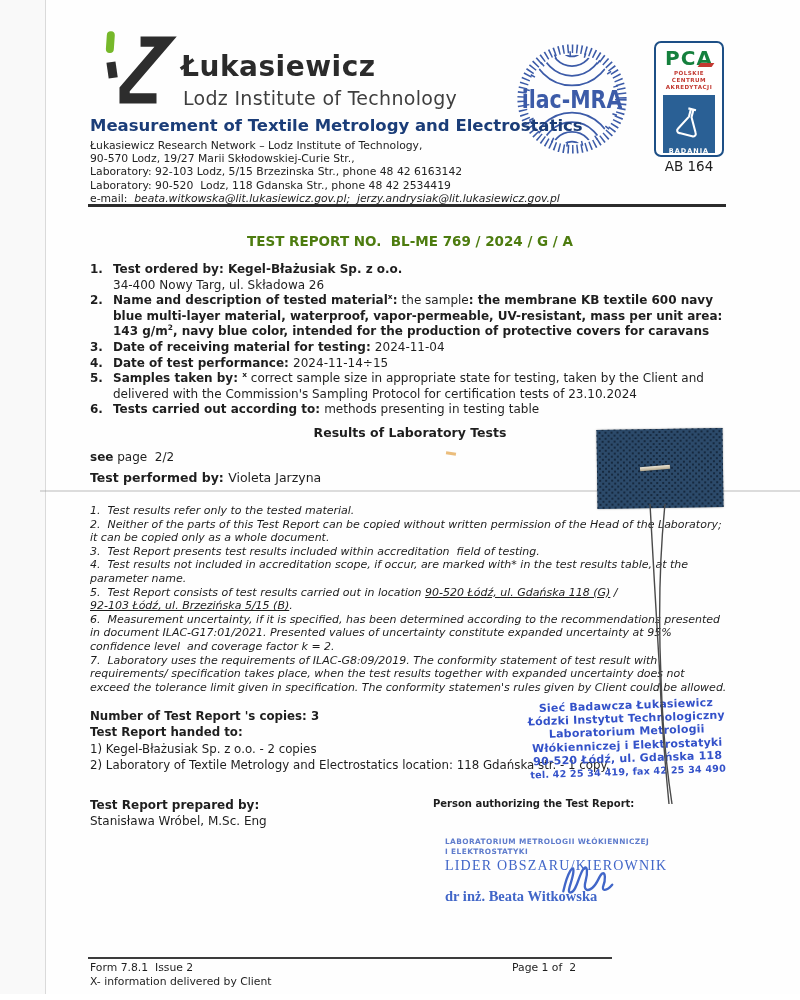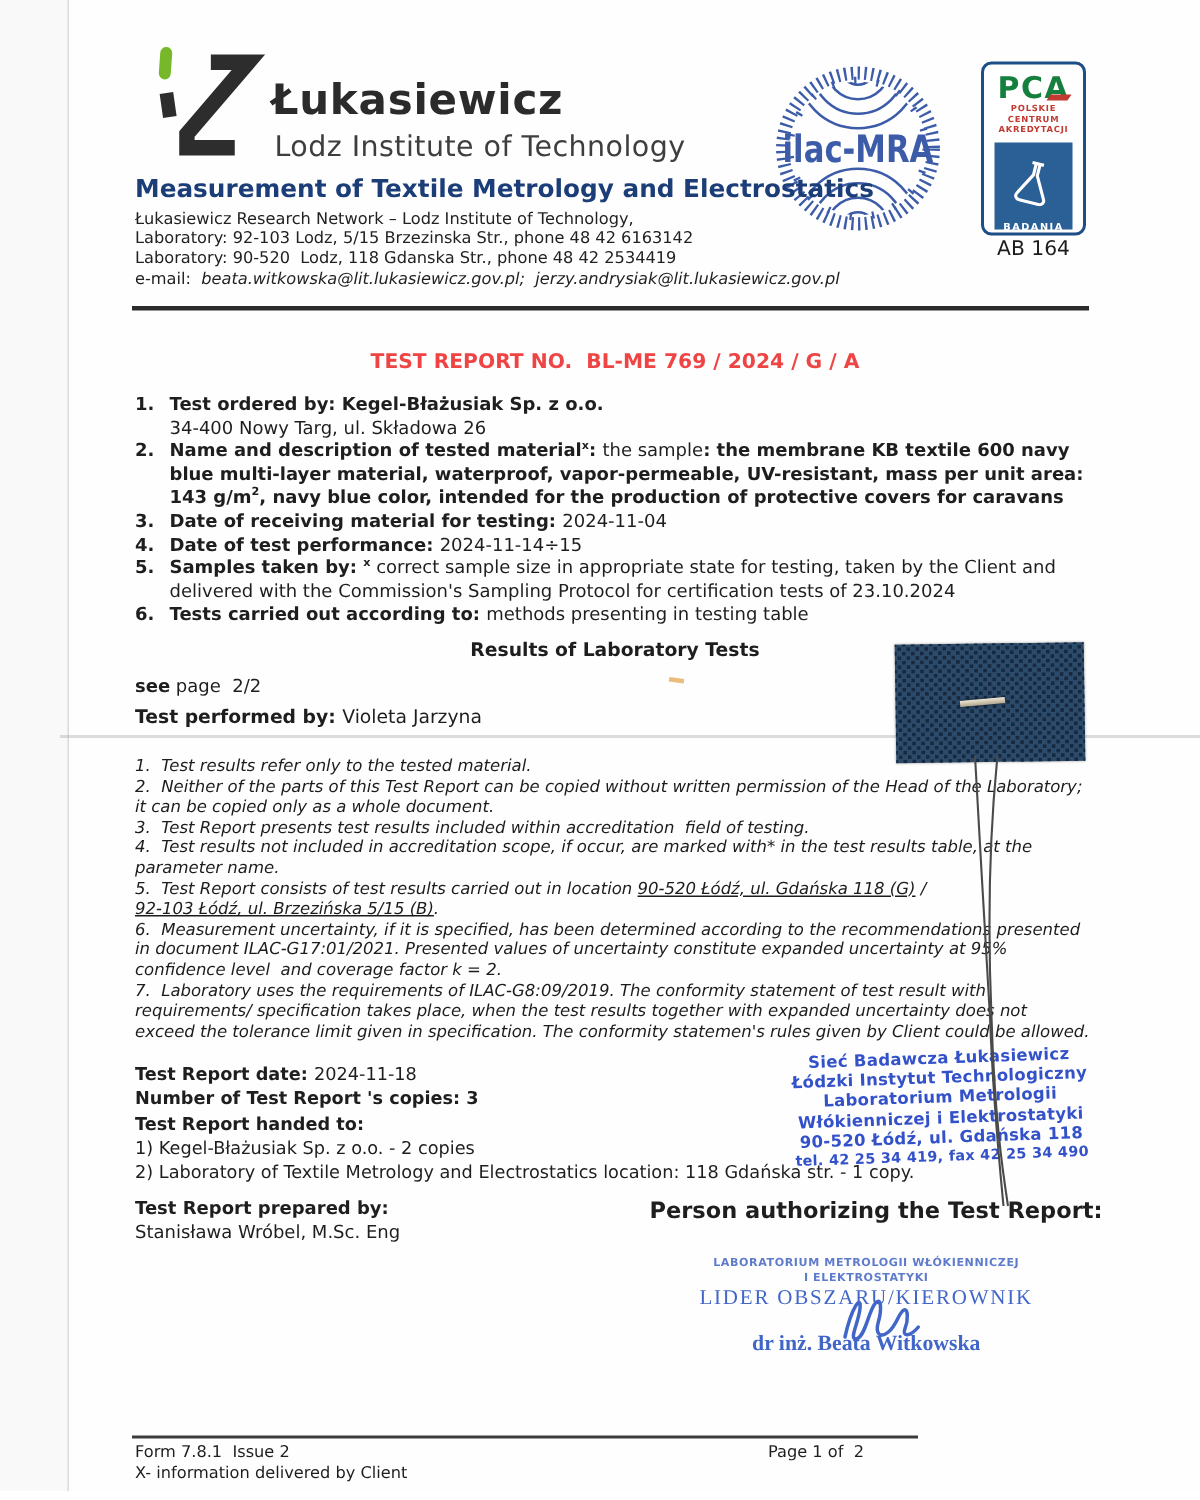--- a/index.html
+++ b/index.html
@@ -25,21 +25,21 @@
   
   .pca-badge{left:654px;top:41px;width:66px;height:112px;border:2px solid #1d4f86;border-radius:7px;background:#fff;text-align:center;}
   .pca-title{font-size:20px;font-weight:bold;color:#15803d;letter-spacing:1px;margin-top:3px;line-height:24px;position:relative;}
   .pca-red-wedge{position:absolute;right:9px;top:17px;width:14px;height:4px;background:#c23a32;transform:skewX(-35deg);}
   .pca-small{font-size:5.6px;font-weight:bold;color:#c23a32;letter-spacing:0.5px;line-height:7px;}
   .pca-blue-box{margin:4px auto 0;width:52px;height:58px;background:#2a6095;color:#fff;text-align:center;}
   .pca-badania{font-size:6.5px;font-weight:bold;letter-spacing:1px;color:#fff;margin-top:1px;}
   .pca-number{left:654px;top:158px;width:70px;text-align:center;font-size:13.5px;color:#1c1c1c;}
 
   
-  .report-title{left:90px;top:233px;width:640px;text-align:center;font-size:13.5px;font-weight:bold;color:#ef4444;}
+  .report-title{left:90px;top:233px;width:640px;text-align:center;font-size:13.5px;font-weight:bold;color:#4d7c0f;}
   .items{left:90px;top:262px;width:640px;font-size:12px;line-height:15.6px;}
   .item{display:flex;}
   .num{flex:none;width:23px;font-weight:bold;}
   .itxt{flex:1;}
 
   .results-heading{left:90px;top:425px;width:640px;text-align:center;font-size:12.5px;font-weight:bold;}
   .see-line{left:90px;top:450px;font-size:12px;}
   .performed{left:90px;top:470px;font-size:12.5px;}
   .faint-line{left:40px;top:490px;width:760px;height:2px;background:rgba(150,150,150,0.32);}
   .artifact{left:446px;top:452px;width:10px;height:3px;background:#e09a36;opacity:.65;transform:rotate(8deg);}
@@ -52,27 +52,27 @@
     background-color:#2c4a6a;
     background-image:radial-gradient(#16293f 30%,transparent 32%),radial-gradient(#16293f 30%,transparent 32%);
     background-size:6px 6px;background-position:0 0,3px 3px;
     box-shadow:0 0 2px rgba(0,0,0,0.4);}
   .staple{left:640px;top:466px;width:30px;height:4px;background:linear-gradient(#efe7d6,#b3a88f);transform:rotate(-5deg);box-shadow:0 0 2px rgba(0,0,0,0.55);}
 
   
   .admin{left:90px;top:708px;width:640px;font-size:11.8px;line-height:16.3px;}
   .prepared-label{left:90px;top:798px;font-size:12px;font-weight:bold;}
   .prepared-name{left:90px;top:814px;font-size:12px;}
-  .authorizing{left:433px;top:798px;font-size:15px;font-weight:bold;}
+  .authorizing{left:433px;top:798px;font-size:10px;font-weight:bold;}
 
   .blue-stamp{left:527px;top:699px;width:200px;transform:rotate(-2deg);text-align:center;
     color:#3351c9;font-weight:bold;font-size:11px;line-height:13.2px;letter-spacing:0.2px;}
   .blue-stamp .sline:last-child{font-size:9.6px;}
 
-  .auth-stamp{left:445px;top:837px;width:265px;text-align:center;color:#4166c8;}
+  .auth-stamp{left:445px;top:837px;width:265px;text-align:left;color:#4166c8;}
   .as-tiny{font-size:7.4px;font-weight:bold;letter-spacing:0.4px;color:#5f7ccc;line-height:9.5px;}
   .as-lider{font-family:"Liberation Serif","DejaVu Serif",serif;font-size:14px;letter-spacing:1.2px;color:#4166c8;margin-top:2px;}
   .as-signer{font-family:"Liberation Serif","DejaVu Serif",serif;font-weight:bold;font-size:14.5px;color:#4166c8;margin-top:14px;}
   .sig-svg{left:540px;top:858px;}
 
   
   .footer-line{left:88px;top:957px;width:524px;height:2px;background:#3c3c3c;}
   .footer-form{left:90px;top:961px;font-size:10.8px;}
   .footer-x{left:90px;top:975px;font-size:10.8px;}
   .footer-page{left:512px;top:961px;font-size:10.8px;}
@@ -127,20 +127,21 @@
         </g>
       </svg>
       <div class="pca-badania">BADANIA</div>
     </div>
   </div>
   <div class="abs pca-number">AB 164</div>
 
   <div class="abs lab-title">Measurement of Textile Metrology and Electrostatics</div>
   <div class="abs addr">
     <div>Łukasiewicz Research Network – Lodz Institute of Technology,</div>
+    <div>90-570 Lodz, 19/27 Marii Skłodowskiej-Curie Str.,</div>
     <div>Laboratory: 92-103 Lodz, 5/15 Brzezinska Str., phone 48 42 6163142</div>
     <div>Laboratory: 90-520&nbsp; Lodz, 118 Gdanska Str., phone 48 42 2534419</div>
     <div class="email-line">
       <span>e-mail:</span>&nbsp;
       <span class="val">beata.witkowska@lit.lukasiewicz.gov.pl;&nbsp; jerzy.andrysiak@lit.lukasiewicz.gov.pl</span>
     </div>
   </div>
   <div class="abs rule"></div>
 
   <div class="abs report-title">TEST REPORT NO.&nbsp; BL-ME 769 / 2024 / G / A</div>
@@ -188,21 +189,20 @@
       <div class="note"><span>1.&nbsp; Test results refer only to the tested material.</span></div>
       <div class="note"><span>2.&nbsp; Neither of the parts of this Test Report can be copied without written permission of the Head of the Laboratory; it can be copied only as a whole document.</span></div>
       <div class="note"><span>3.&nbsp; Test Report presents test results included within accreditation&nbsp; field of testing.</span></div>
       <div class="note"><span>4.&nbsp; Test results not included in accreditation scope, if occur, are marked with* in the test results table, at the parameter name.</span></div>
       <div class="note"><span>5.&nbsp; Test Report consists of test results carried out in location </span><span class="u">90-520 Łódź, ul. Gdańska 118 (G)</span><span> /</span><br><span class="u">92-103 Łódź, ul. Brzezińska 5/15 (B)</span><span>.</span></div>
       <div class="note"><span>6.&nbsp; Measurement uncertainty, if it is specified, has been determined according to the recommendations presented in document ILAC-G17:01/2021. Presented values of uncertainty constitute expanded uncertainty at 95% confidence level&nbsp; and coverage factor k = 2.</span></div>
       <div class="note"><span>7.&nbsp; Laboratory uses the requirements of ILAC-G8:09/2019. The conformity statement of test result with requirements/ specification takes place, when the test results together with expanded uncertainty does not exceed the tolerance limit given in specification. The conformity statemen's rules given by Client could be allowed.</span></div>
     </div>
 
   <div class="abs admin">
-      <div class="aline"><span class="b">Test Report date: </span><span>2024-11-18</span></div>
       <div class="aline"><span class="b">Number of Test Report 's copies: 3</span></div>
       <div class="aline"><span class="b">Test Report handed to:</span></div>
       <div class="aline"><span>1) Kegel-Błażusiak Sp. z o.o. - 2 copies</span></div>
       <div class="aline"><span>2) Laboratory of Textile Metrology and Electrostatics location: 118 Gdańska str. - 1 copy.</span></div>
     </div>
 
   <div class="abs blue-stamp">
       <div class="sline">Sieć Badawcza Łukasiewicz</div>
       <div class="sline">Łódzki Instytut Technologiczny</div>
       <div class="sline">Laboratorium Metrologii</div>

